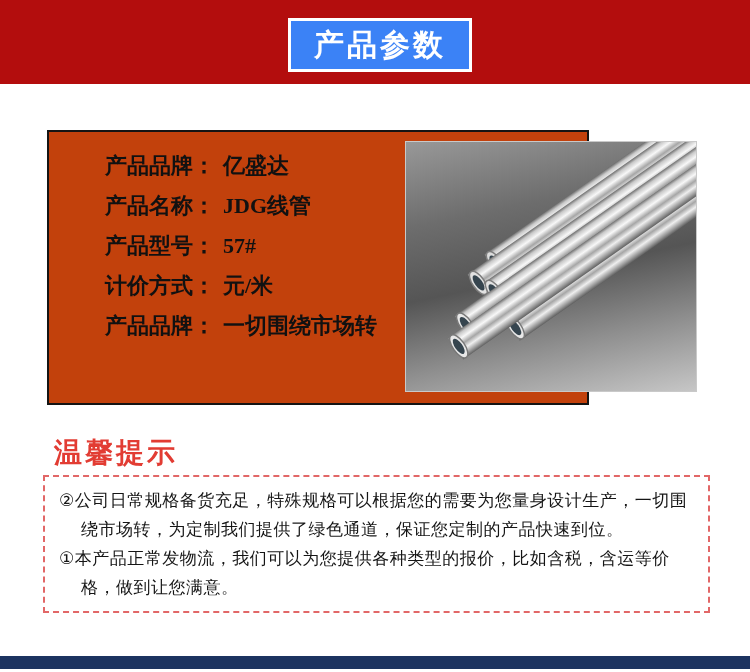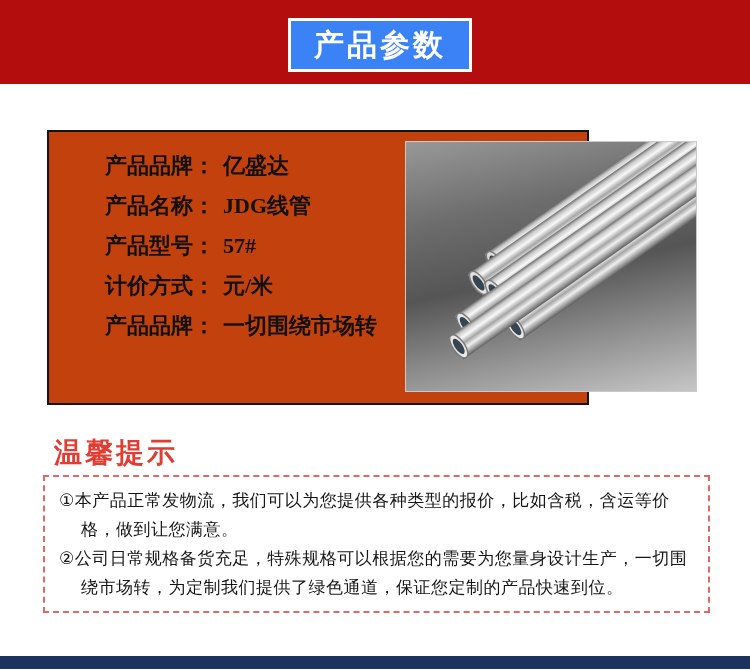--- a/index.html
+++ b/index.html
@@ -211,19 +211,19 @@
         <rect x="-4" y="-13.5" width="400" height="27" fill="url(#metal)"></rect>
         <ellipse cx="0" cy="0" rx="6" ry="13.5" fill="#e8e8e8" stroke="#787878" stroke-width="1.5"></ellipse>
         <ellipse cx="0" cy="0" rx="3.8" ry="9" fill="#36454f"></ellipse>
       </g>
     </svg>
   </div>
 
   <h2 class="tips-title">温馨提示</h2>
 
   <div class="tips-box">
+    <p>②公司日常规格备货充足，特殊规格可以根据您的需要为您量身设计生产，一切围绕市场转，为定制我们提供了绿色通道，保证您定制的产品快速到位。</p>
     <p>①本产品正常发物流，我们可以为您提供各种类型的报价，比如含税，含运等价格，做到让您满意。</p>
-    <p>②公司日常规格备货充足，特殊规格可以根据您的需要为您量身设计生产，一切围绕市场转，为定制我们提供了绿色通道，保证您定制的产品快速到位。</p>
   </div>
 
   <div class="footer-bar"></div>
 
 </div>
 
 </body></html>

